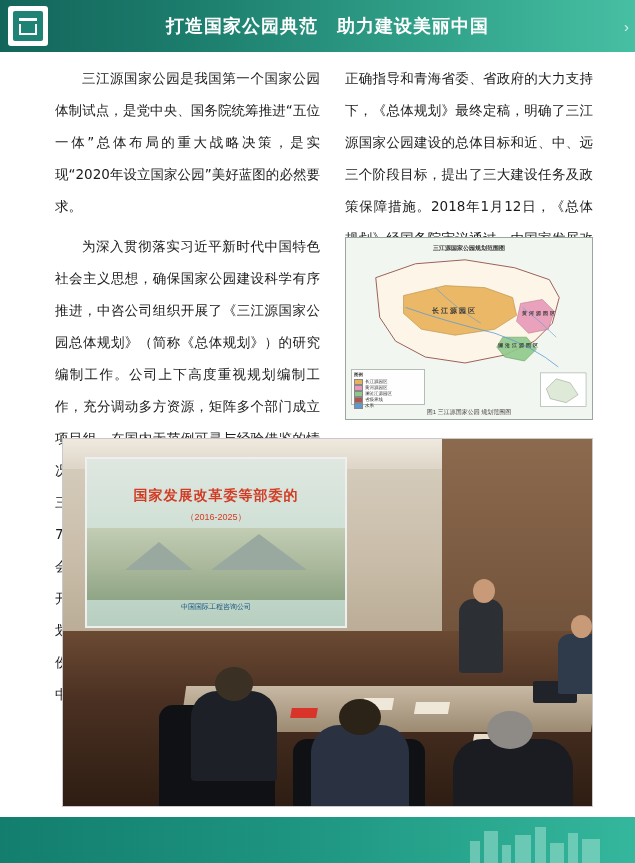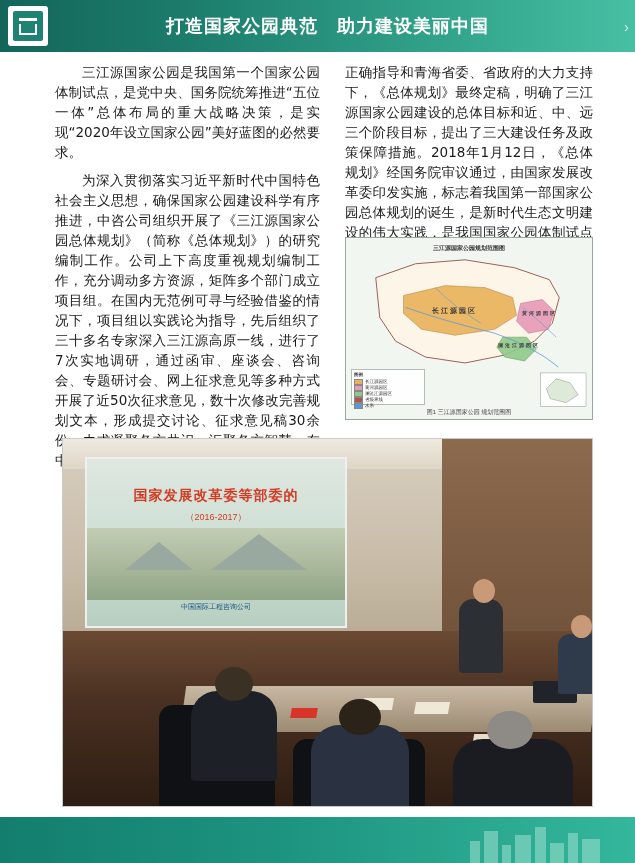--- a/index.html
+++ b/index.html
@@ -44,21 +44,21 @@
   .logo-inner:after{
     content:"";position:absolute;left:6px;top:13px;width:18px;height:11px;
     border:2px solid #ffffff;border-top:none;box-sizing:border-box;
   }
   .header-arrow{
     position:absolute;right:6px;top:18px;color:#d7f2e9;font-size:15px;
   }
   
   .col{
     position:absolute;top:62px;width:265px;
-    font-size:13.5px;line-height:20px;color:#1a1a1a;
+    font-size:13.5px;line-height:32px;color:#1a1a1a;
     text-align:justify;
     font-family:"DejaVu Sans","Liberation Sans",sans-serif;
   }
   .col-left{left:55px;}
   .col-right{left:345px;width:248px;}
   .col p{margin:0 0 8px 0;text-indent:2em;}
   .col-right p{text-indent:0;}
   
   .map-fig{
     position:absolute;left:345px;top:237px;width:248px;height:183px;
@@ -246,21 +246,21 @@
   <div class="photo">
     <div class="photo-wall"></div>
     <div class="photo-ceiling"></div>
     <div class="photo-wall-right"></div>
 
     <div class="screen">
       <div class="screen-land"></div>
       <div class="screen-mount" style="left:38px;"></div>
       <div class="screen-mount" style="left:124px;border-left-width:48px;border-right-width:48px;border-bottom-width:36px;"></div>
       <div class="screen-title">国家发展改革委等部委的</div>
-      <div class="screen-sub">（2016-2017）</div>
+      <div class="screen-sub">（2016-2025）</div>
       <div class="screen-foot">中国国际工程咨询公司</div>
     </div>
 
     <div class="floor"></div>
     <div class="table-surface"></div>
     <div class="table-top"></div>
 
     <div class="doc-paper" style="left:300px;bottom:96px;width:30px;height:12px;"></div>
     <div class="doc-paper" style="left:352px;bottom:92px;width:34px;height:12px;"></div>
     <div class="doc-paper" style="left:228px;bottom:88px;width:26px;height:10px;background:#d9342a;"></div>

